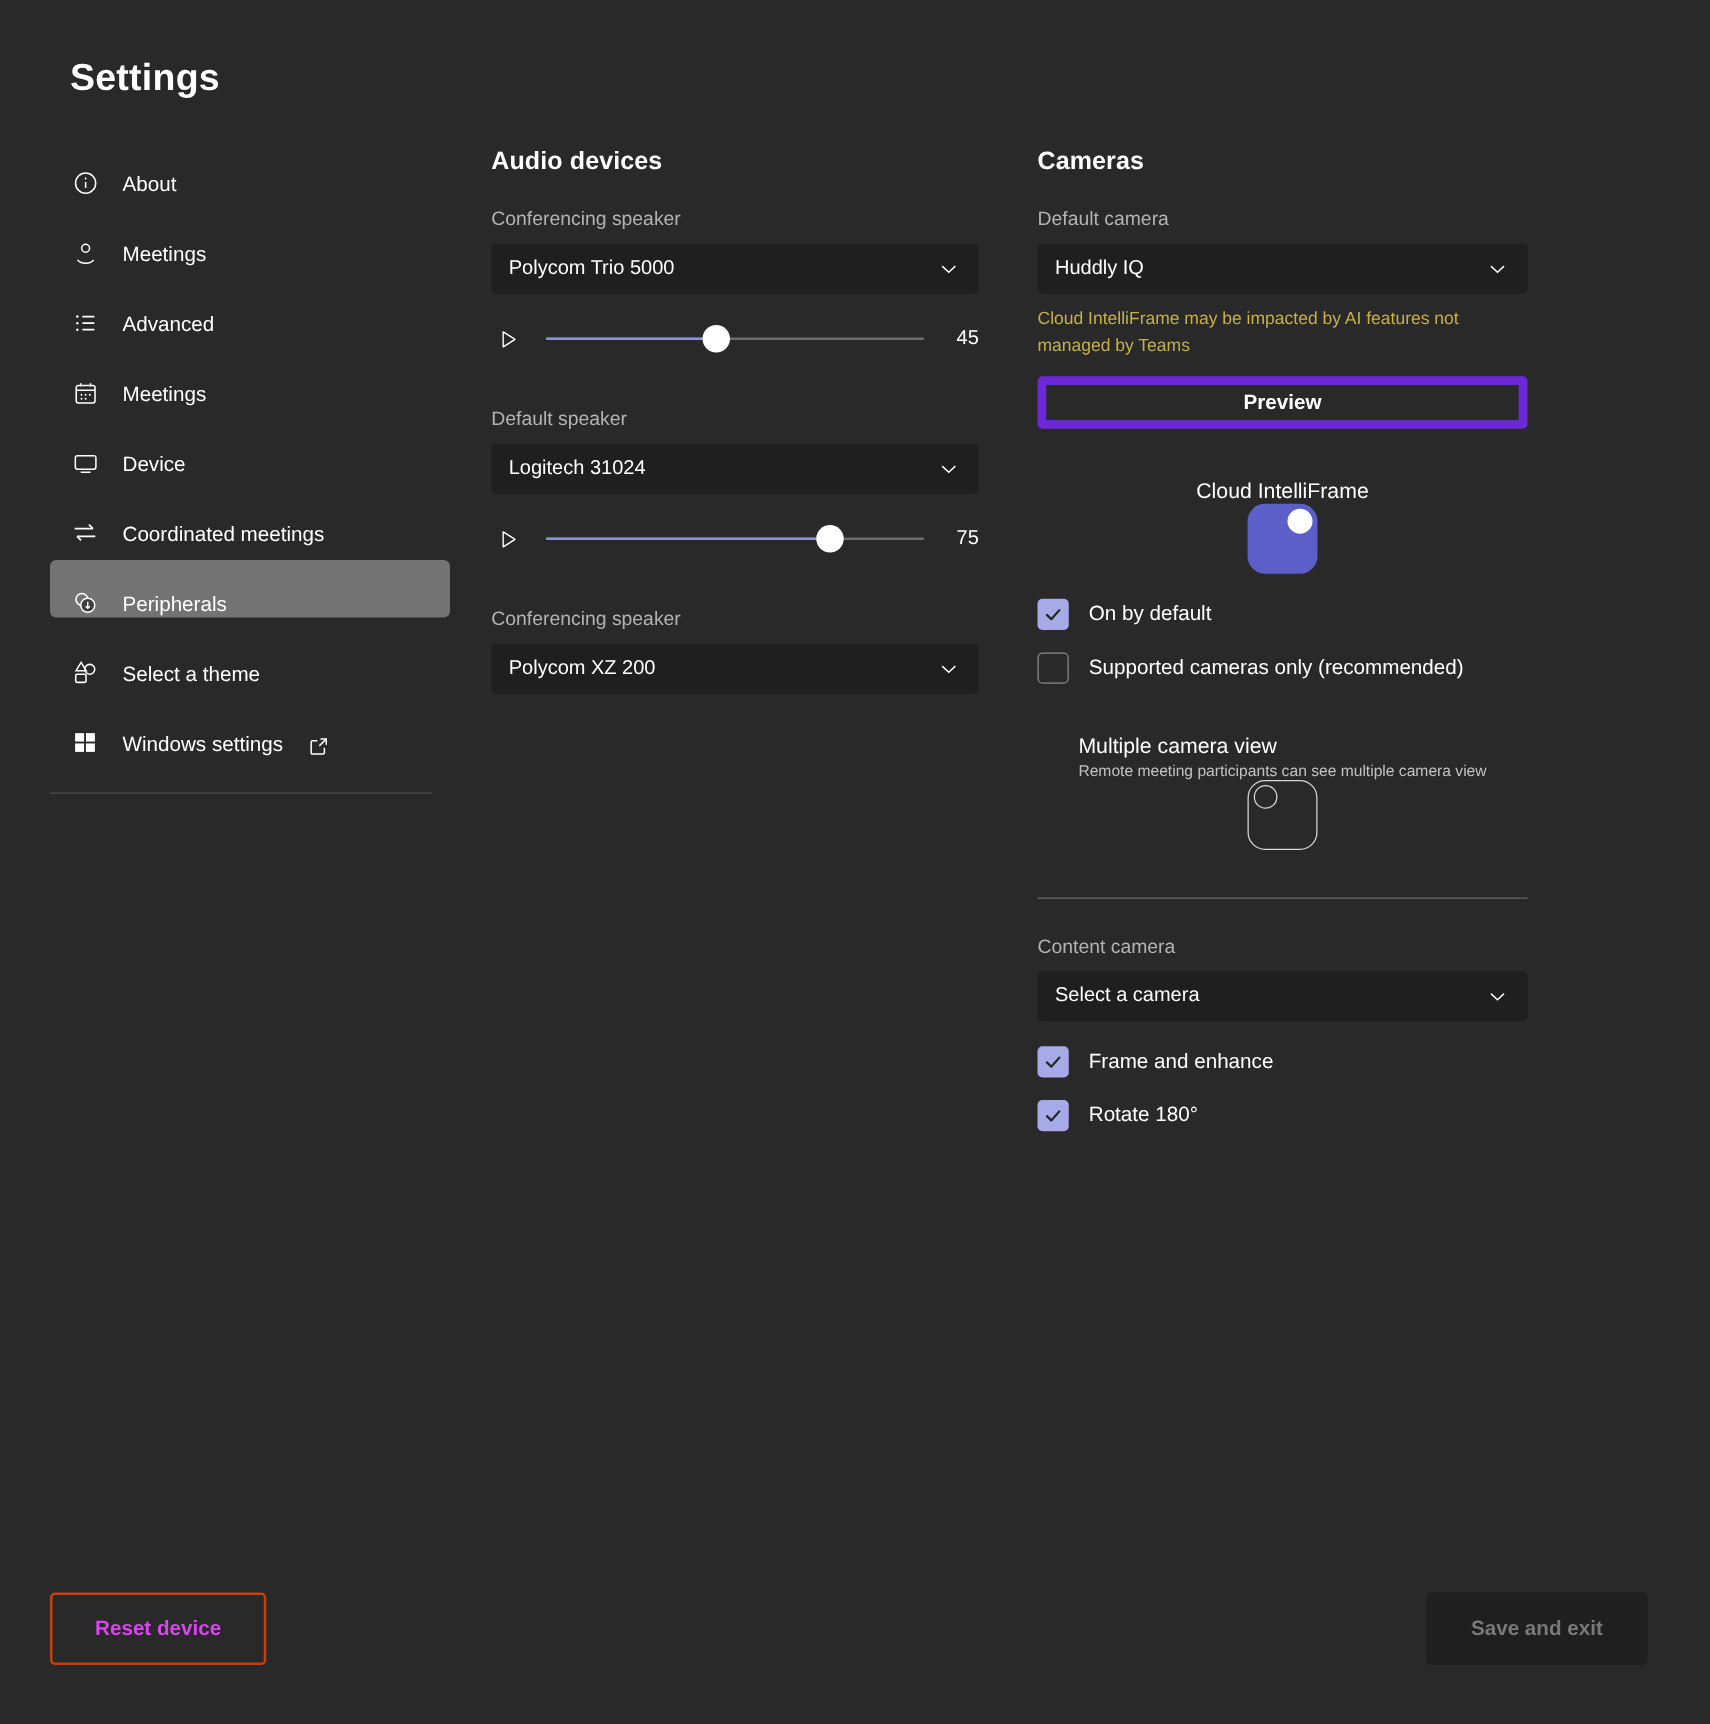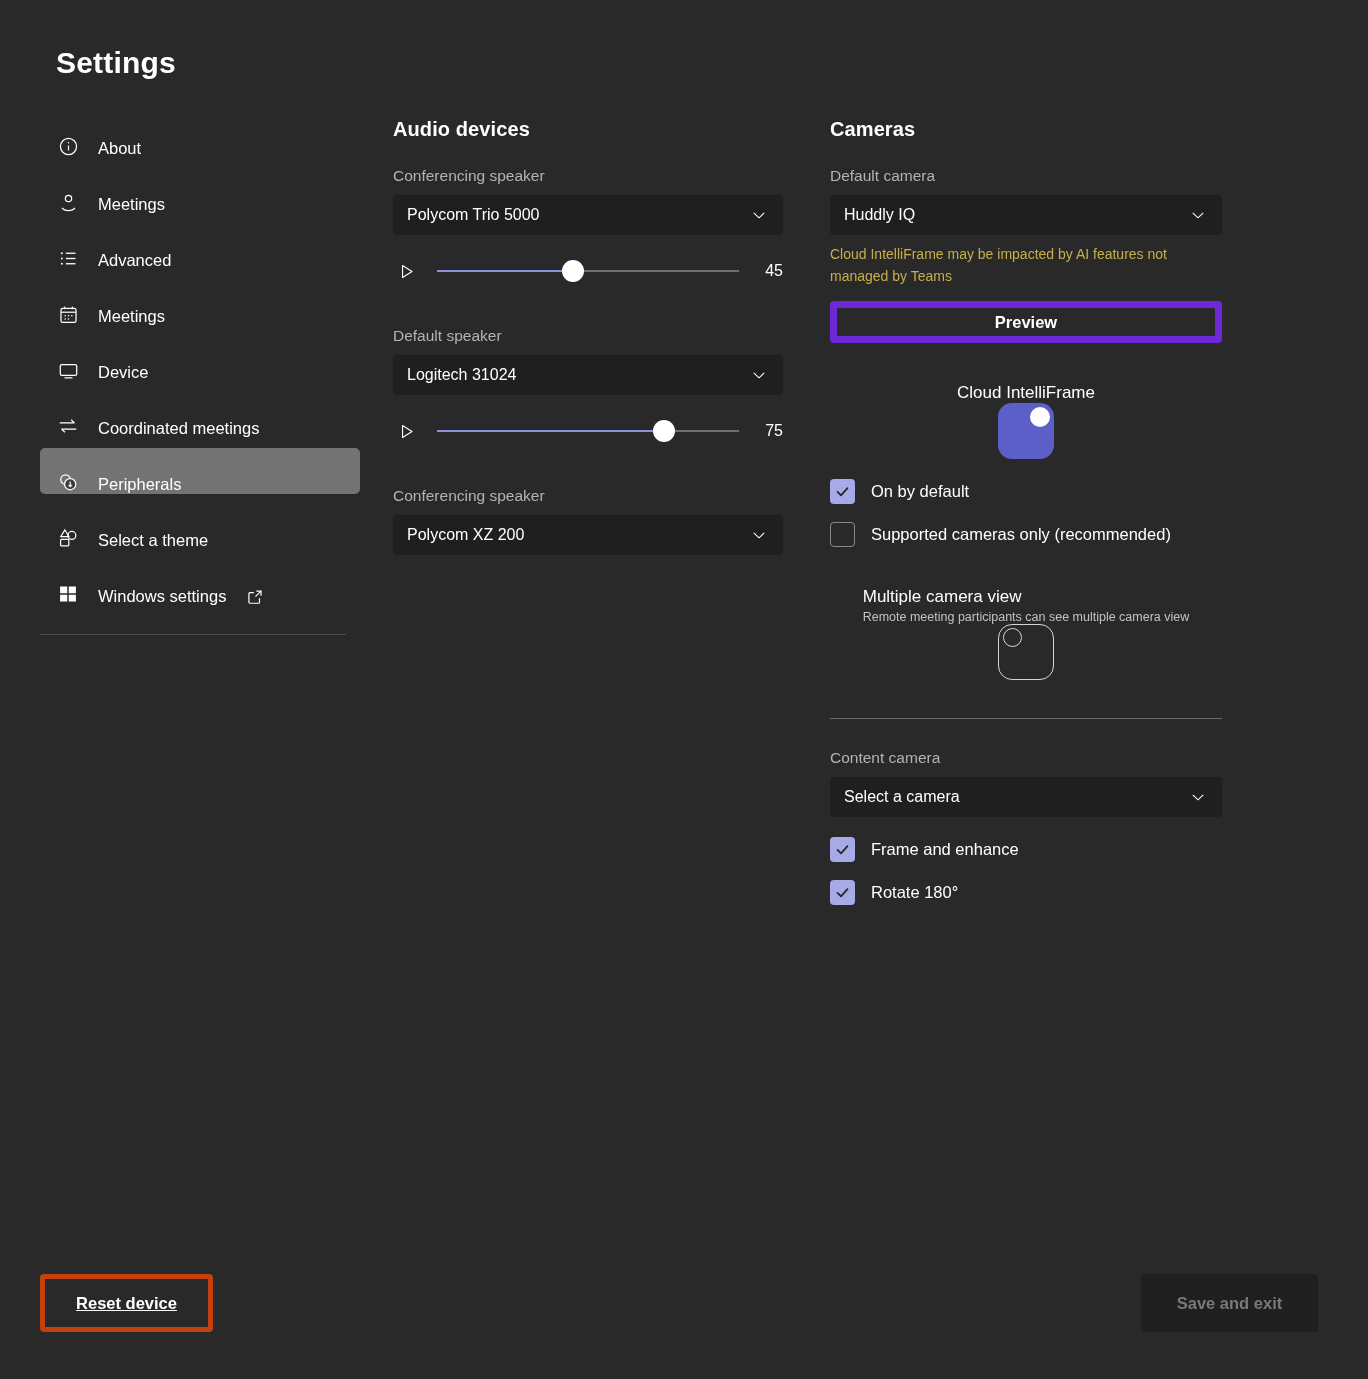--- a/index.html
+++ b/index.html
@@ -142,21 +142,21 @@
 
   .cam-divider { height: 1px; background: #6b6b6b; margin-top: 38px; }
 
   
   .footer-btn {
     position: absolute; height: 58px;
     display: flex; align-items: center; justify-content: center;
     font-size: 16.5px; font-weight: bold; border-radius: 4px;
     font-family: "Liberation Sans", sans-serif; cursor: pointer;
   }
-  .btn-outline { border: 5px solid #c2410c; background: transparent; color: #ffffff; text-decoration: underline; }
+  .btn-outline { border: 2px solid #c2410c; background: transparent; color: #d946ef; }
   .btn-disabled { border: none; background: #1f1f1f; color: #797979; cursor: default; }
   #reset-device { left: 40px; top: 1274px; width: 173px; }
   #exit-without-saving { left: 900px; top: 1274px; width: 230px; }
   #save-and-exit { left: 1141px; top: 1274px; width: 177px; }
 </style>
 </head>
 <body>
 
 <div class="page">
 

